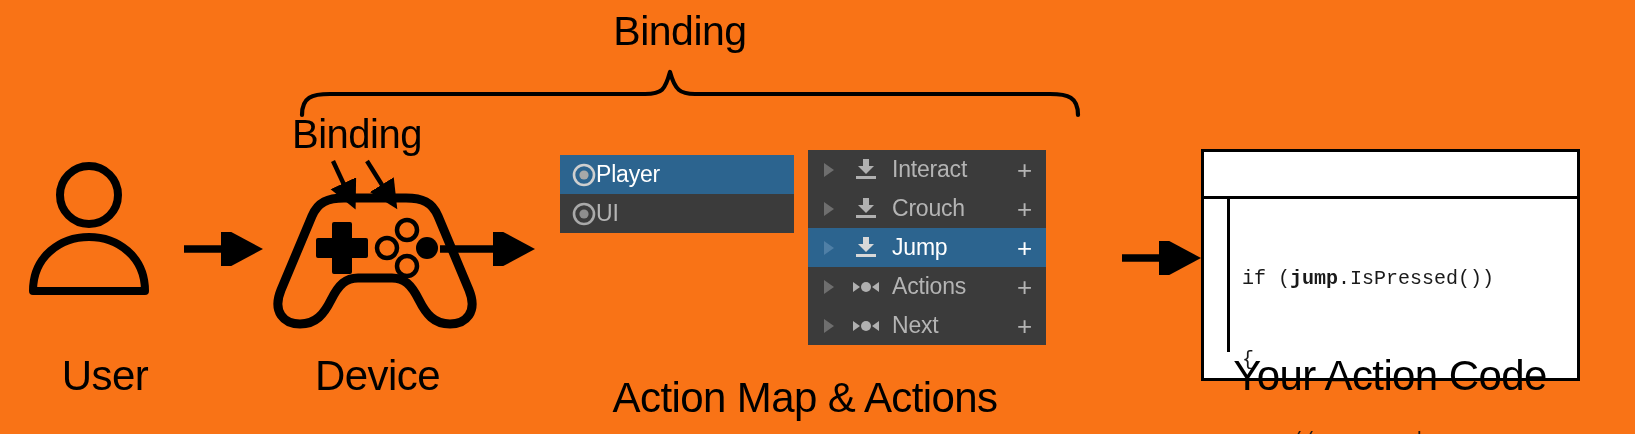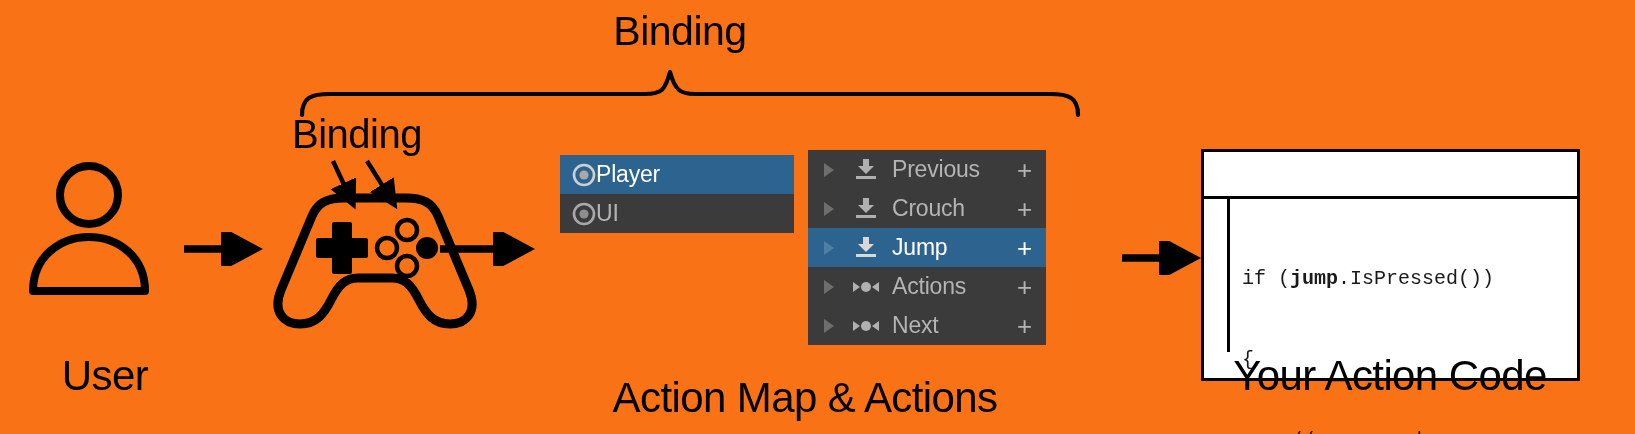--- a/index.html
+++ b/index.html
@@ -208,21 +208,21 @@
   <div class="panel act-panel">
 
     <div class="row act-row">
       <svg class="caret" viewBox="0 0 22 22">
         <path d="M6 4 L16 11 L6 18 Z" fill="#6e6e6e"></path>
       </svg>
       <svg class="type-icon" viewBox="0 0 28 26">
         <path d="M11 2 h6 v7 h5 l-8 8 l-8 -8 h5 z" fill="#b0b0b0"></path>
         <path d="M4 19 h20 v3 H4 z" fill="#b0b0b0"></path>
       </svg>
-      <span class="lbl">Previous</span>
+      <span class="lbl">Interact</span>
       <span class="plus">+</span>
     </div>
 
     <div class="row act-row">
       <svg class="caret" viewBox="0 0 22 22">
         <path d="M6 4 L16 11 L6 18 Z" fill="#6e6e6e"></path>
       </svg>
       <svg class="type-icon" viewBox="0 0 28 26">
         <path d="M11 2 h6 v7 h5 l-8 8 l-8 -8 h5 z" fill="#b0b0b0"></path>
         <path d="M4 19 h20 v3 H4 z" fill="#b0b0b0"></path>
@@ -286,16 +286,17 @@
       <div class="code-text">
         <div><span>if (</span><b>jump</b><span>.IsPressed())</span></div>
         <div><span>{</span></div>
         <div><span>    // your code</span></div>
         
       </div>
     </div>
   </div>
 
   <div class="caption" style="left:20px;  top:352px; width:170px;">User</div>
+  <div class="caption" style="left:270px; top:352px; width:215px;">Device</div>
   <div class="caption" style="left:560px; top:352px; width:490px;margin-top:22px;">Action Map &amp; Actions</div>
   <div class="caption" style="left:1150px; top:352px; width:480px;">Your Action Code</div>
 
 </div>
 
 </body></html>

